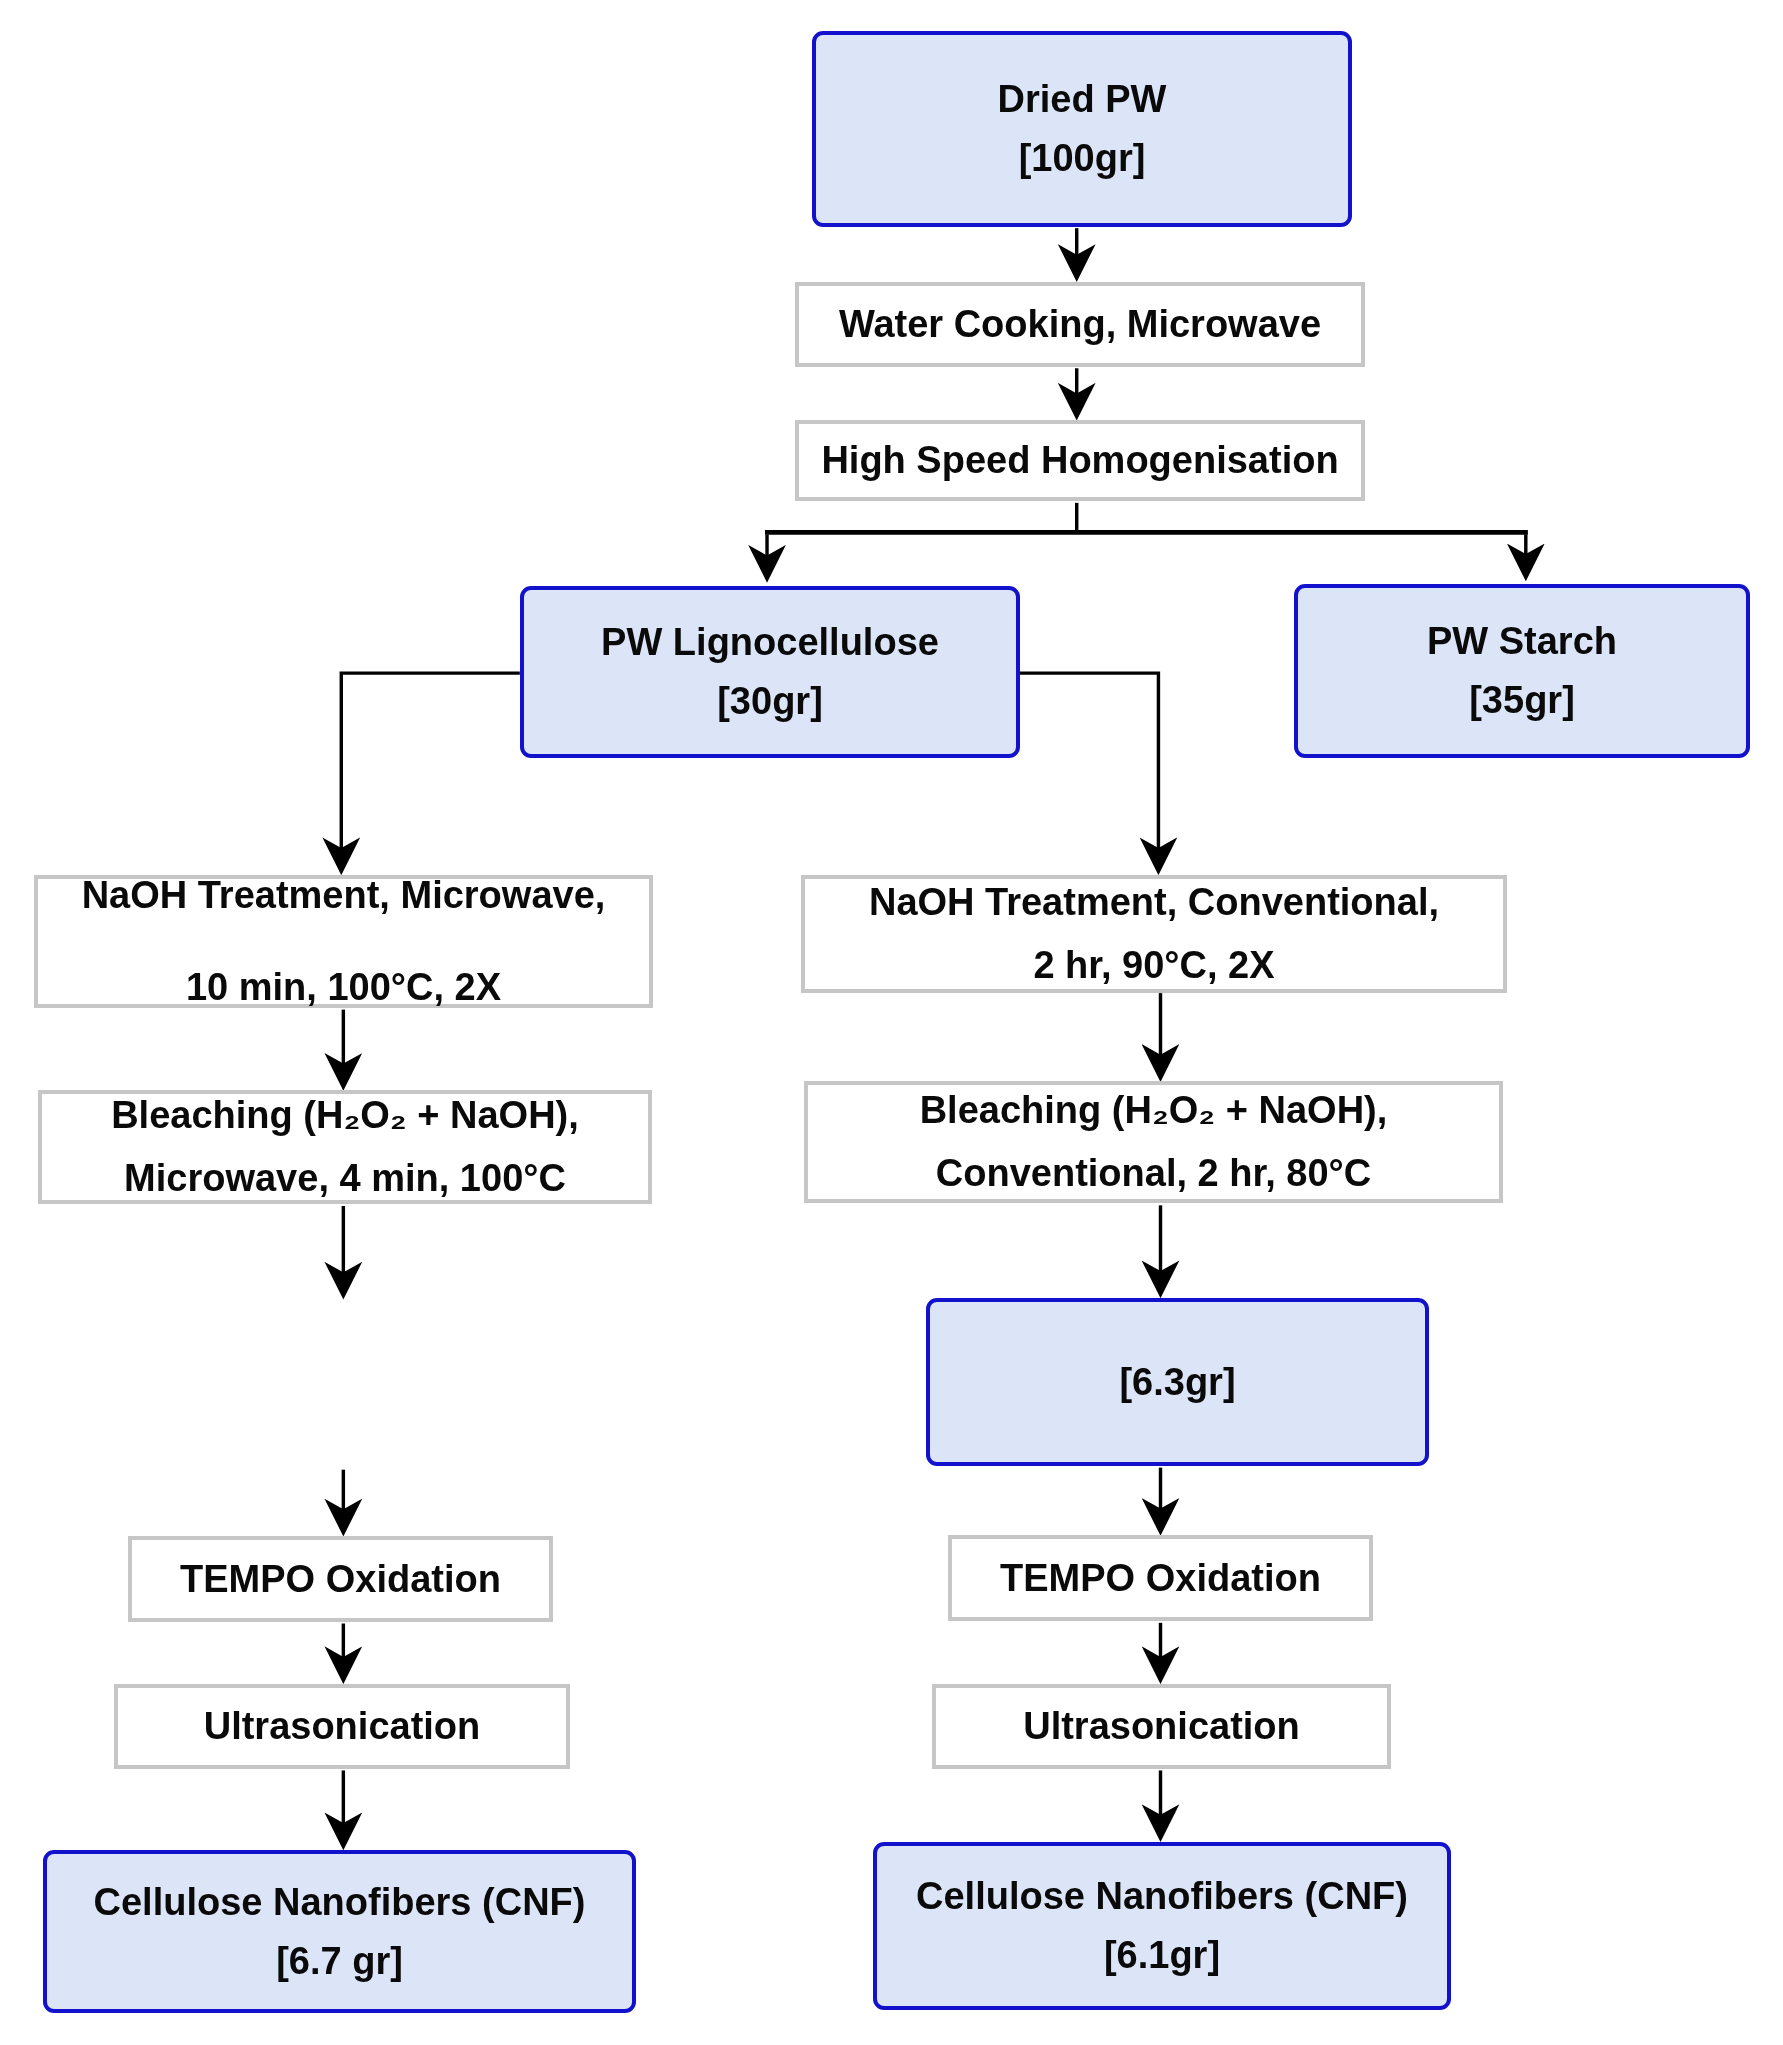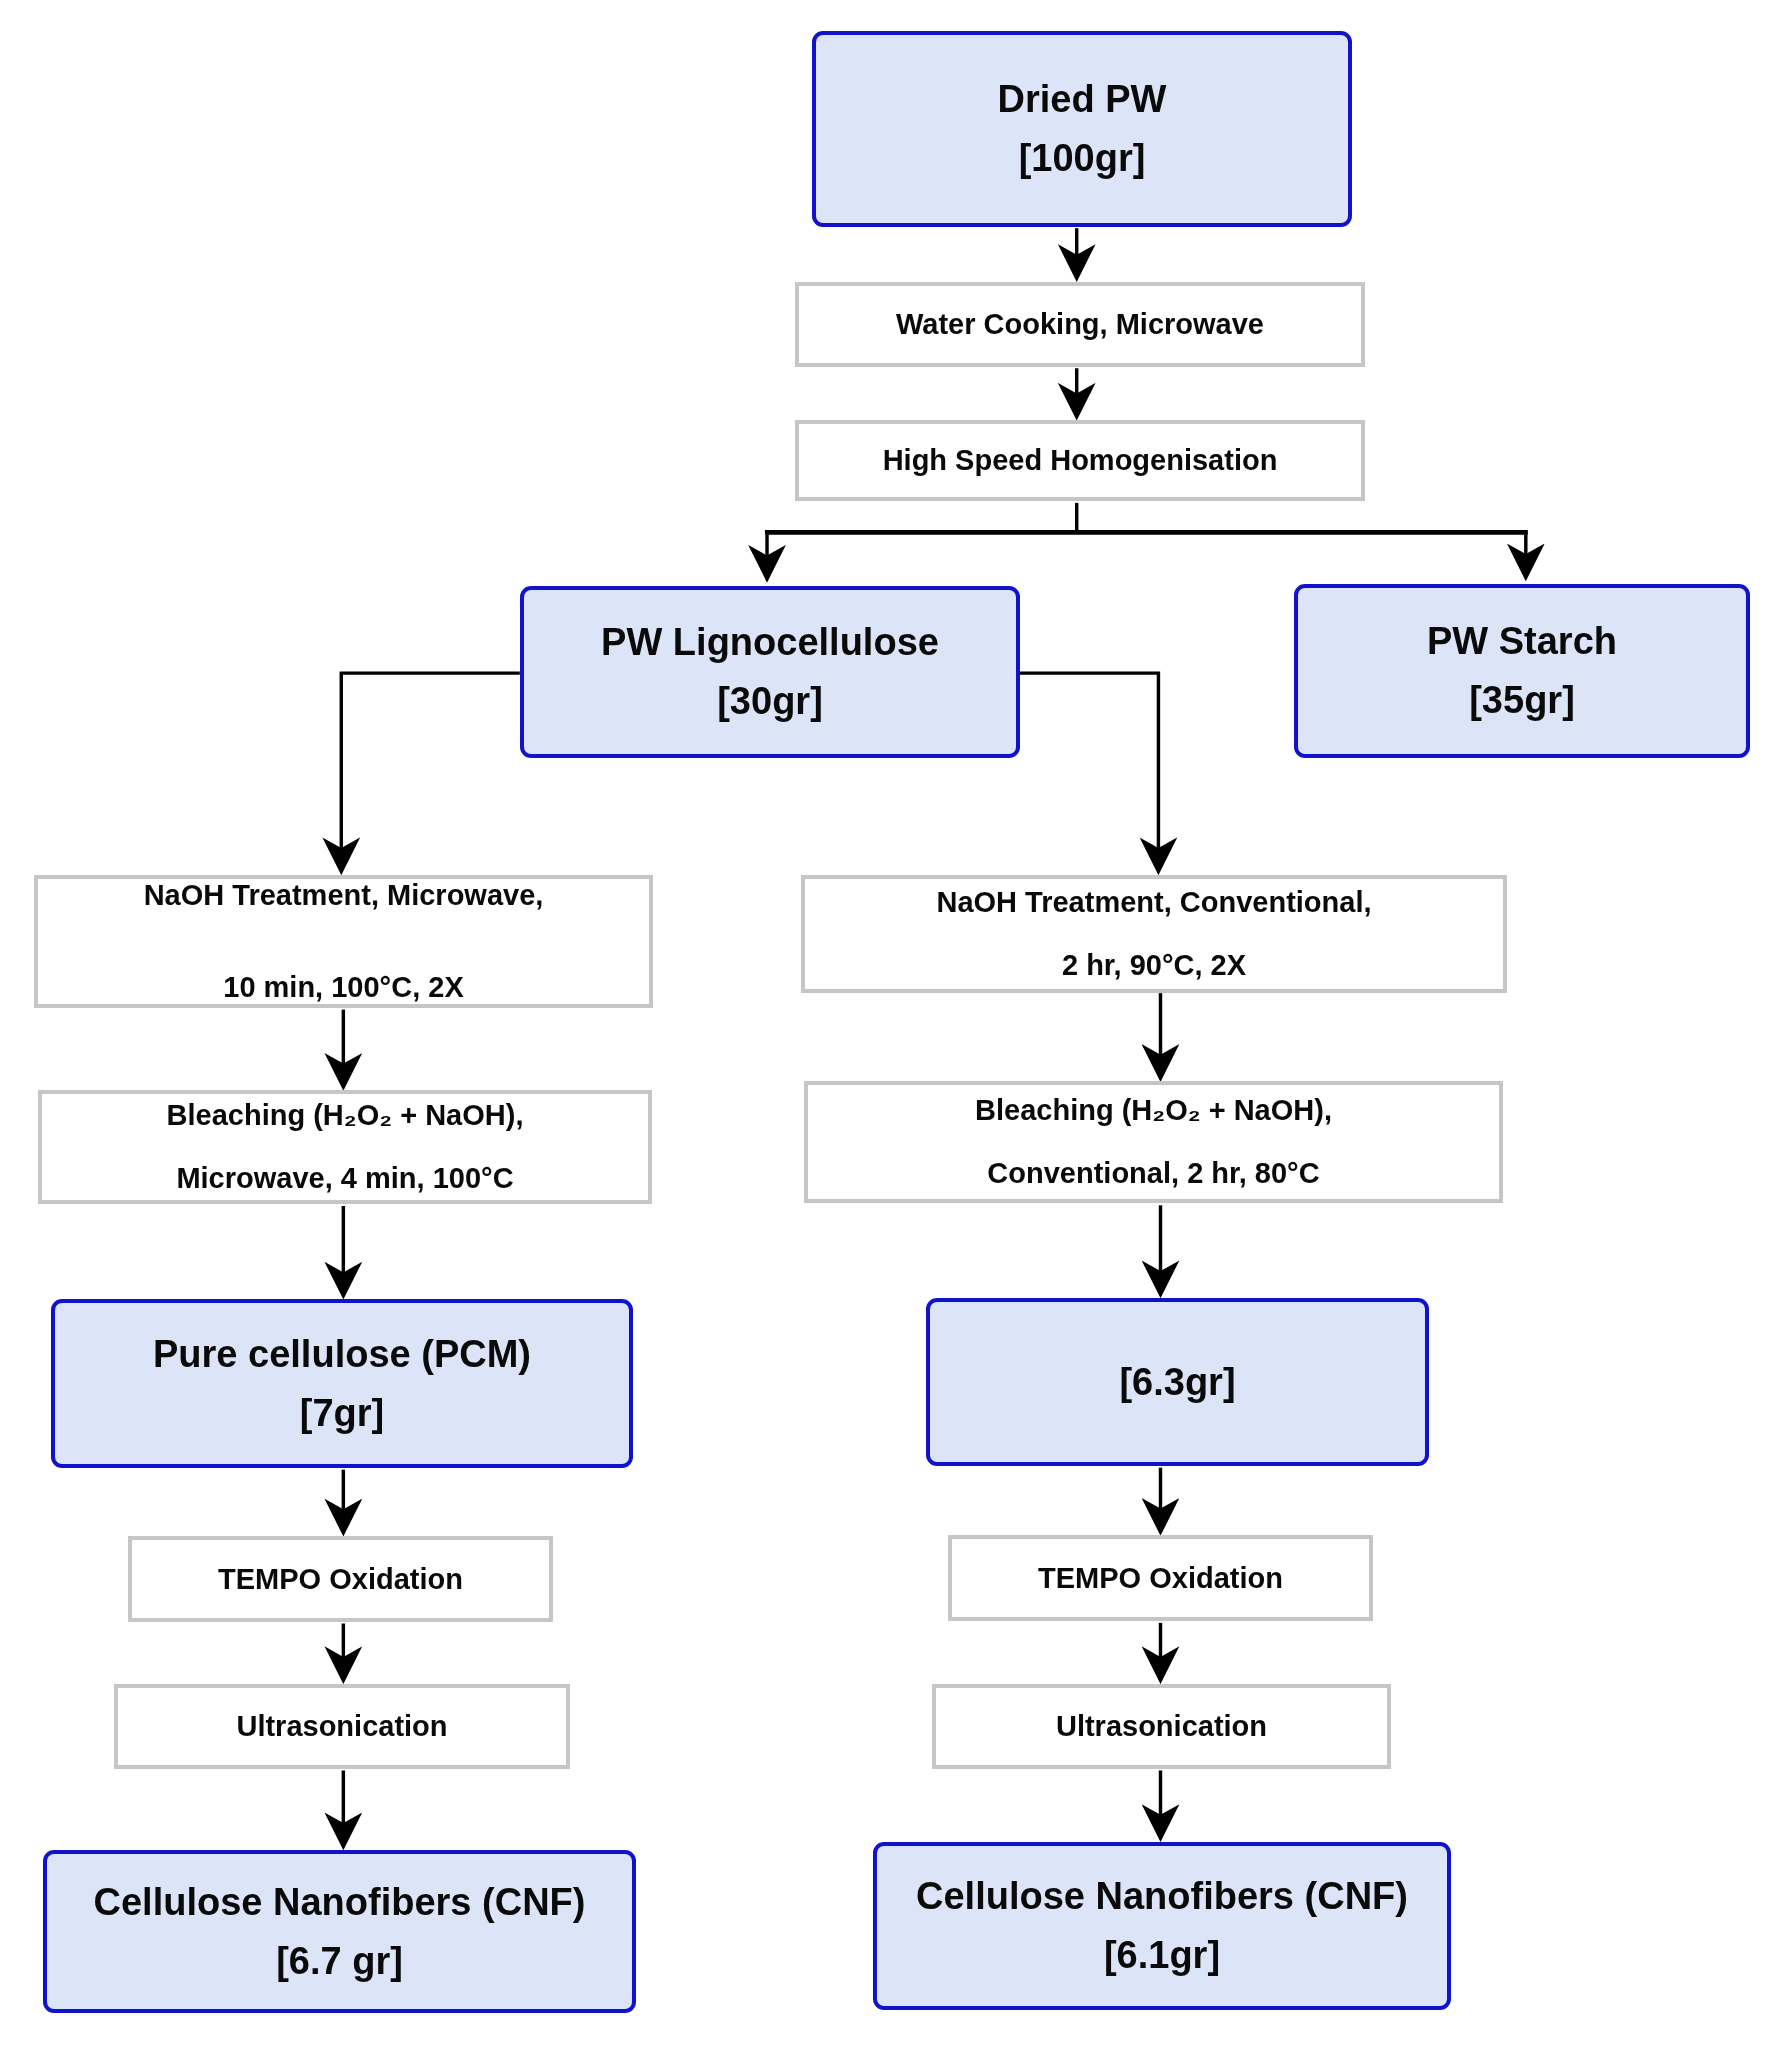--- a/index.html
+++ b/index.html
@@ -50,21 +50,21 @@
   .node.blue {
     background: var(--node-fill, #dce5f7);
     border: 4.1px solid var(--node-border, #1212cd);
     border-radius: 11px;
     font-size: 38px;
   }
   .node.blue .nline { line-height: 59px; }
   .node.proc {
     background: var(--process-fill, #ffffff);
     border: 4.1px solid var(--process-border, #c6c6c6);
-    font-size: 29px;
+    font-size: 38px;
   }
   .node.proc .nline { line-height: 63px; }
 </style>
 </head>
 <body>
 
 <div class="canvas">
 
   <svg class="connectors" viewBox="0 0 2598 2979">
     <defs>
@@ -128,24 +128,20 @@
   <div class="node proc" style="left:38px; top:1090px; width:614px; height:114px;">
     <div class="nline">Bleaching (H₂O₂ + NaOH),</div>
     <div class="nline">Microwave, 4 min, 100°C</div>
   </div>
 
   <div class="node proc" style="left:804px; top:1081px; width:699px; height:122px;">
     <div class="nline">Bleaching (H₂O₂ + NaOH),</div>
     <div class="nline">Conventional, 2 hr, 80°C</div>
   </div>
 
-  <div class="node blue" style="left:51px; top:1299px; width:582px; height:169px;">
-    <div class="nline">Pure cellulose (PCM)</div>
-    <div class="nline">[7gr]</div>
-  </div>
 
   <div class="node blue" style="left:926px; top:1298px; width:503px; height:168px;">
     <div class="nline">[6.3gr]</div>
   </div>
 
   <div class="node proc" style="left:128px; top:1536px; width:425px; height:86px;">
     <div class="nline">TEMPO Oxidation</div>
   </div>
 
   <div class="node proc" style="left:948px; top:1535px; width:425px; height:86px;">

